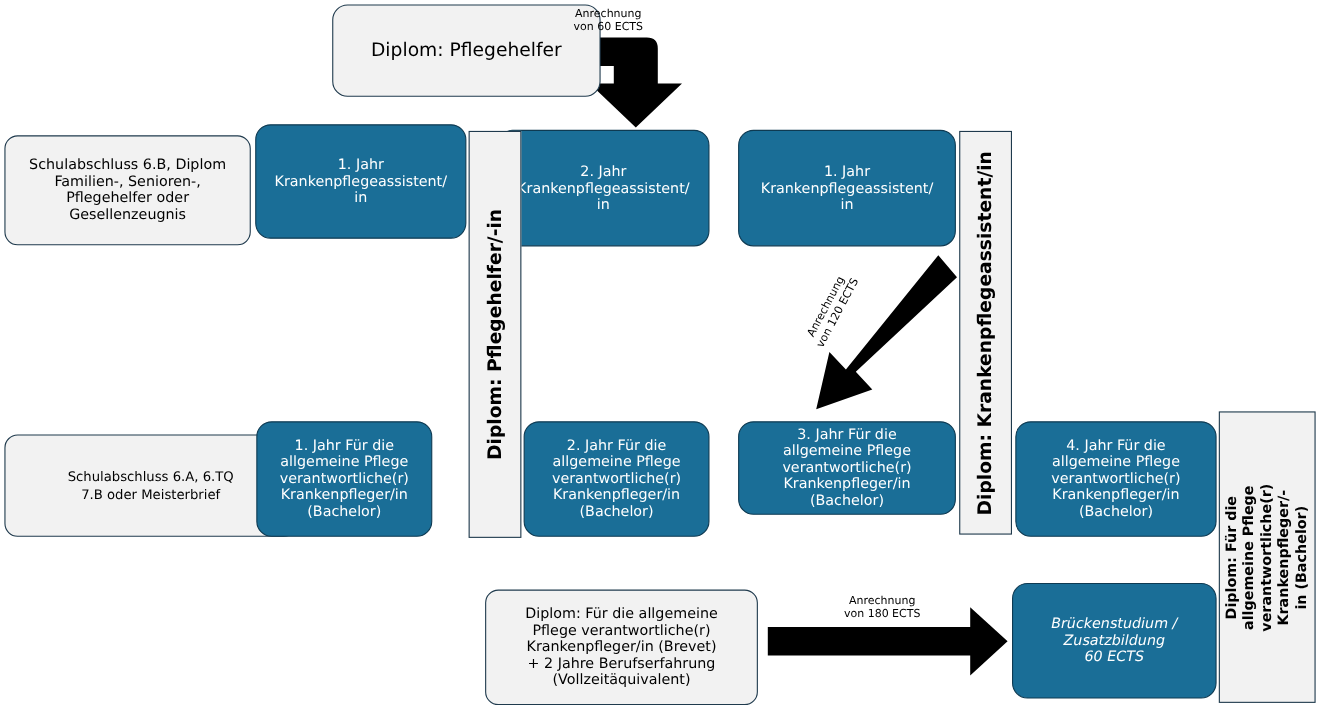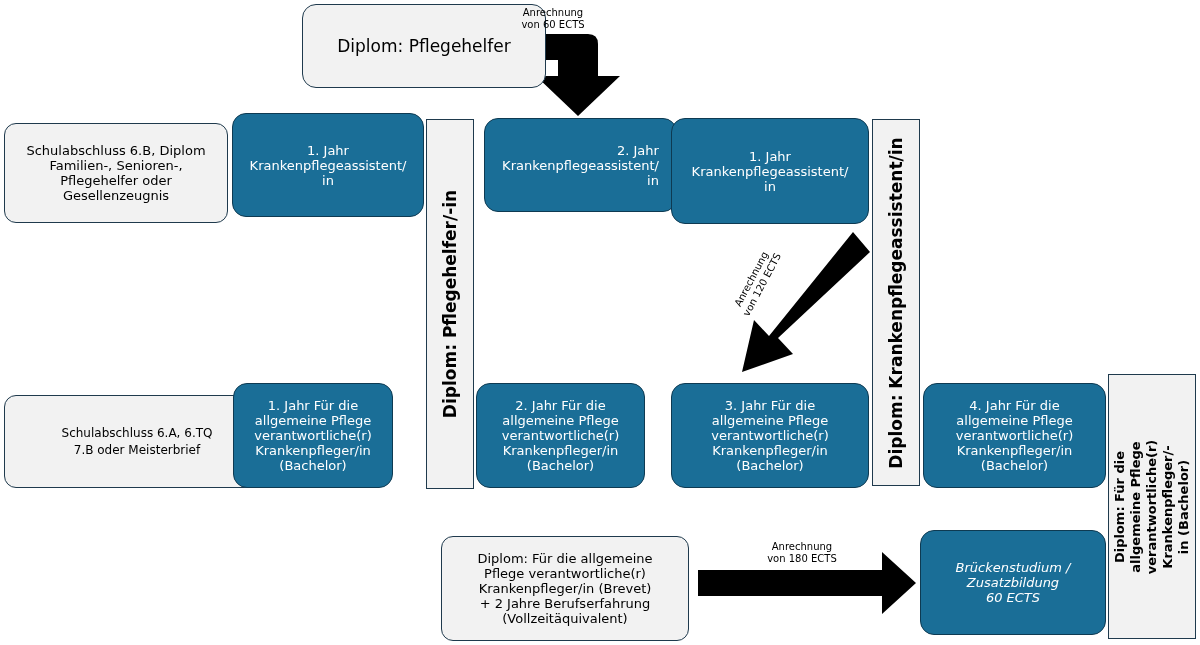--- a/index.html
+++ b/index.html
@@ -66,21 +66,21 @@
 <div class="box grey" style="left:4px; top:395px; width:266px; height:93px; font-size:12px; line-height:17px;">
   <span>Schulabschluss 6.A, 6.TQ
 7.B oder Meisterbrief</span>
 </div>
 
 <div class="box blue" style="left:232px; top:113px; width:192px; height:104px;">
   <span>1. Jahr
 Krankenpflegeassistent/
 in</span>
 </div>
-<div class="box blue" style="left:484px; top:118px; width:193px; height:94px;text-align:right;">
+<div class="box blue" style="left:452px; top:118px; width:193px; height:106px;">
   <span>2. Jahr
 Krankenpflegeassistent/
 in</span>
 </div>
 <div class="box blue" style="left:671px; top:118px; width:198px; height:106px;">
   <span>1. Jahr
 Krankenpflegeassistent/
 in</span>
 </div>
 
@@ -101,21 +101,21 @@
 Krankenpfleger/in
 (Bachelor)</span>
 </div>
 <div class="box blue" style="left:476px; top:383px; width:169px; height:105px;">
   <span>2. Jahr Für die
 allgemeine Pflege
 verantwortliche(r)
 Krankenpfleger/in
 (Bachelor)</span>
 </div>
-<div class="box blue" style="left:671px; top:383px; width:198px; height:105px;">
+<div class="box blue" style="left:671px; top:383px; width:198px; height:85px;">
   <span>3. Jahr Für die
 allgemeine Pflege
 verantwortliche(r)
 Krankenpfleger/in
 (Bachelor)</span>
 </div>
 <div class="box blue" style="left:923px; top:383px; width:183px; height:105px;text-align:center;">
   <span>4. Jahr Für die
 allgemeine Pflege
 verantwortliche(r)

